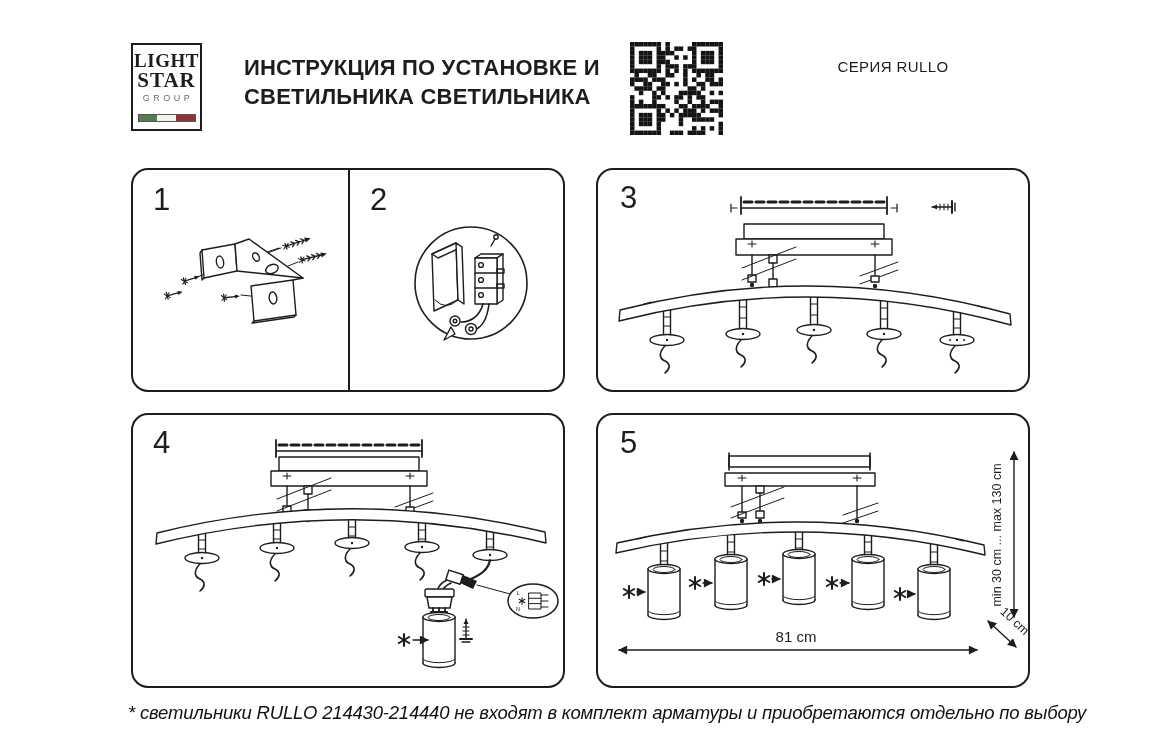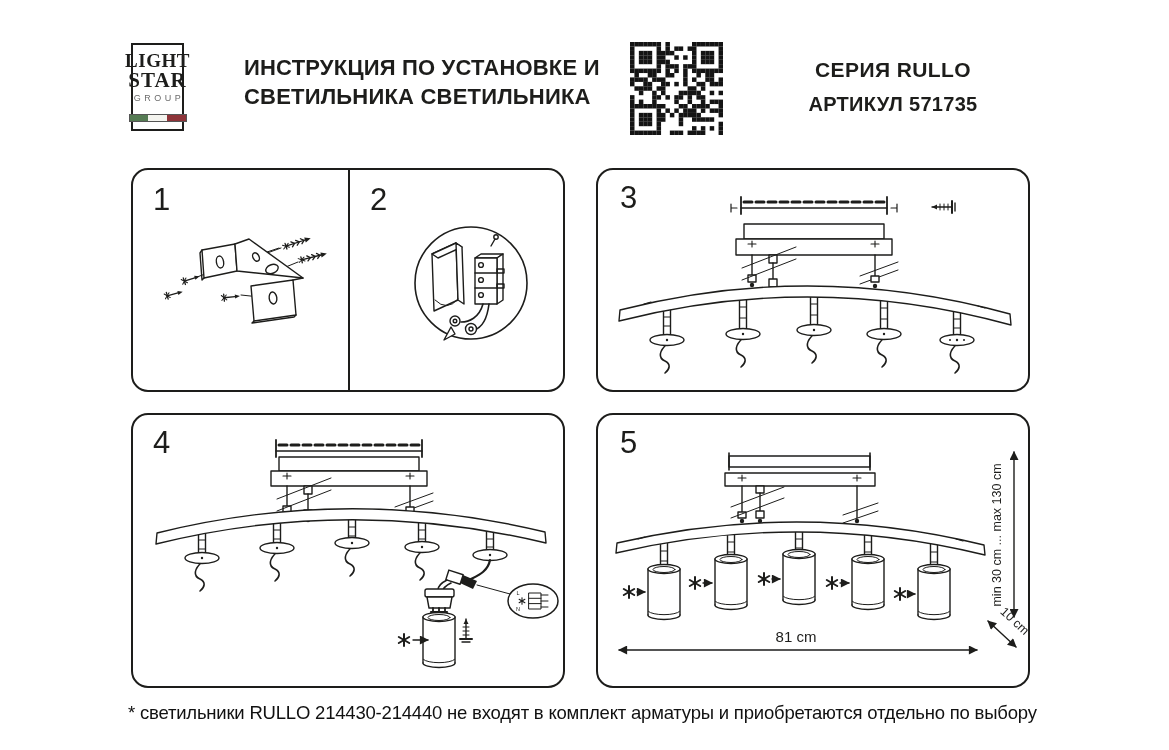--- a/index.html
+++ b/index.html
@@ -1,40 +1,40 @@
 <!DOCTYPE html>
 <html><head>
 <meta charset="utf-8">
 <style>
   html,body{margin:0;padding:0;background:#fff;}
   .sheet{position:relative;width:1169px;height:750px;background:#fff;overflow:hidden;
          font-family:"Liberation Sans",sans-serif;color:#1d1d1b;}
   
-  .logo-box{position:absolute;left:131px;top:43px;width:53px;height:88px;border:2px solid #1d1d1b;
+  .logo-box{position:absolute;left:131px;top:43px;width:71px;height:88px;border:2px solid #1d1d1b;
             box-sizing:border-box;display:flex;flex-direction:column;align-items:center;justify-content:center;}
   .logo-word1{font-family:"Liberation Serif",serif;font-weight:bold;font-size:19px;line-height:18px;letter-spacing:.5px;}
   .logo-word2{font-family:Liberation Serif, serif;font-weight:bold;font-size:21px;line-height:20px;letter-spacing:1px;text-align:center;}
   .logo-word3{font-size:9px;letter-spacing:3.5px;color:#6c6c6c;margin:3px 0 8px 3px;}
   .logo-flag{width:56px;height:6px;border:1px solid #555;display:flex;margin-top:3px;}
   .logo-flag span{flex:1;}
   .doc-title{position:absolute;left:244px;top:53px;font-weight:bold;font-size:22px;line-height:29px;letter-spacing:.2px;}
   .qr{position:absolute;left:630px;top:42px;width:93px;height:93px;}
   .series-block{position:absolute;left:788px;top:58px;width:210px;text-align:center;}
-  .series-label{font-weight:bold;font-size:21px;letter-spacing:.4px;}
+  .series-label{font-weight:normal;font-size:15px;letter-spacing:.4px;}
   .article-label{font-weight:bold;font-size:20px;letter-spacing:.3px;margin-top:11px;}
   
   .panel{position:absolute;border:2px solid #1d1d1b;border-radius:17px;background:#fff;box-sizing:border-box;}
   #panel12{left:131px;top:168px;width:434px;height:224px;}
   #panel3 {left:596px;top:168px;width:434px;height:224px;}
   #panel4 {left:131px;top:413px;width:434px;height:275px;}
   #panel5 {left:596px;top:413px;width:434px;height:275px;}
   .divider{position:absolute;left:215px;top:0;bottom:0;width:2px;background:#1d1d1b;}
   .pnum{position:absolute;font-size:31px;line-height:31px;color:#1d1d1b;}
   svg.draw{position:absolute;left:0;top:0;}
-  .footnote{position:absolute;left:128px;top:702px;font-size:18.5px;letter-spacing:-.2px;color:#111;}
+  .footnote{position:absolute;left:128px;top:702px;font-size:18.5px;letter-spacing:-.2px;color:#111;font-style:italic;}
   
   svg .ln{stroke:#1d1d1b;stroke-width:1.4;fill:none;stroke-linecap:round;stroke-linejoin:round;}
   svg .thin{stroke-width:1;}
   svg .fw{fill:#fff;}
   svg .fb{fill:#1d1d1b;stroke:none;}
   svg text{font-family:"Liberation Sans",sans-serif;fill:#1d1d1b;}
 </style>
 </head>
 <body>
 
@@ -341,21 +341,20 @@
           <rect x="62.00" y="88.57" width="4.49" height="4.49"></rect>
           <rect x="66.43" y="88.57" width="4.49" height="4.49"></rect>
           <rect x="70.86" y="88.57" width="4.49" height="4.49"></rect>
           <rect x="88.57" y="88.57" width="4.49" height="4.49"></rect>
         </g>
       </svg>
   </div>
 
   <div class="series-block">
     <div class="series-label">СЕРИЯ RULLO</div>
-    <div class="article-label">АРТИКУЛ 571735</div>
   </div>
 
   <div class="panel" id="panel12">
     <div class="divider"></div>
     <div class="pnum" style="left:20px;top:14px">1</div>
     <div class="pnum" style="left:237px;top:14px">2</div>
 
     <svg class="draw" width="430" height="220" viewBox="0 0 430 220">
       <g class="ln">
 

